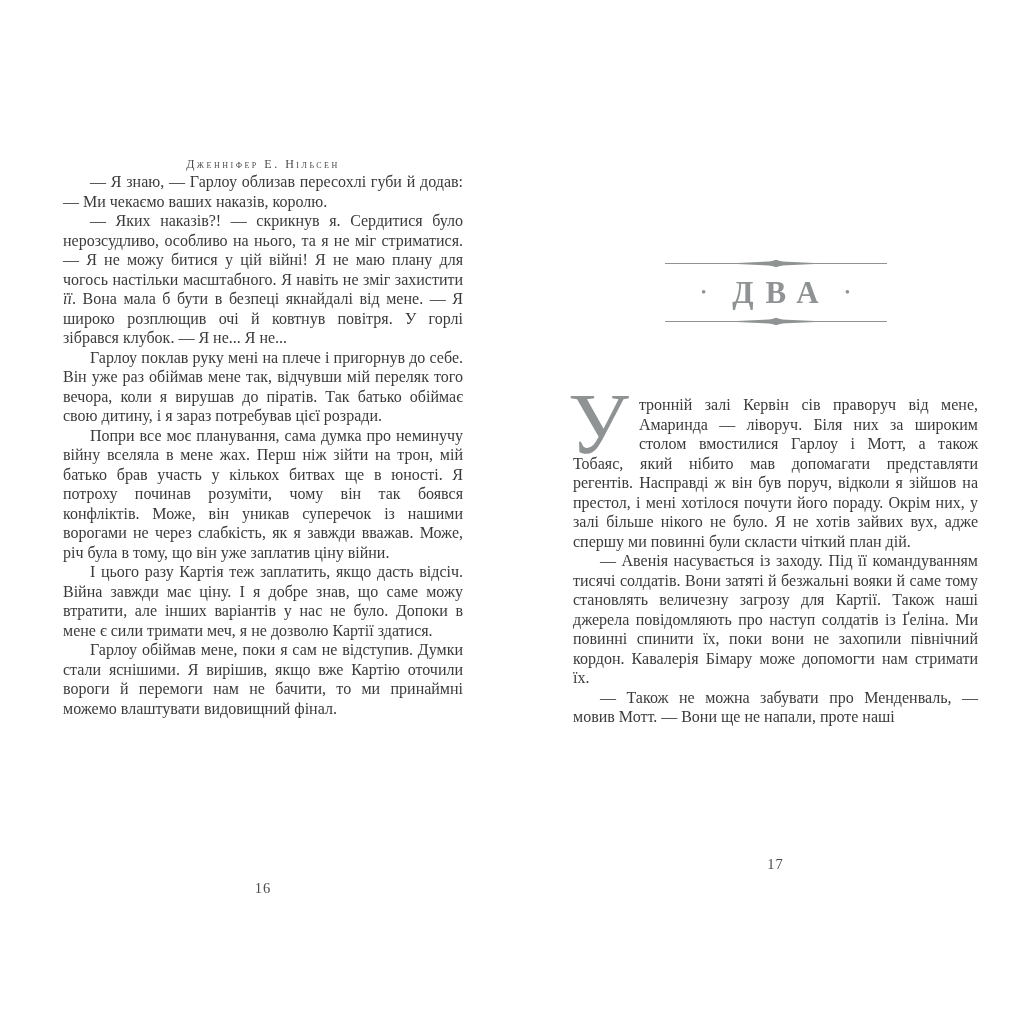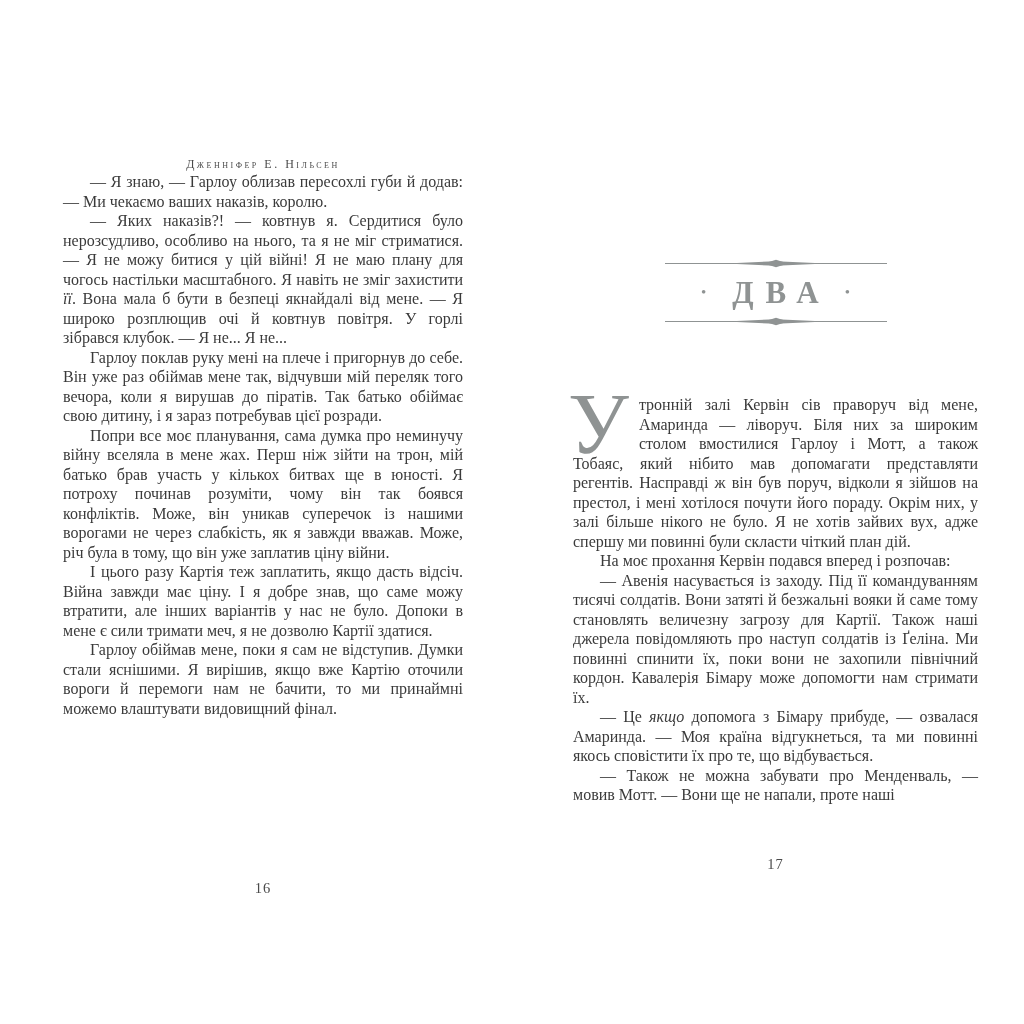--- a/index.html
+++ b/index.html
@@ -79,21 +79,21 @@
 </style>
 </head>
 <body>
 
 <div class="canvas">
 
   <section class="page page-left">
     <div class="running-header">Дженніфер Е. Нільсен</div>
     <div class="body-text">
         <p><span>— Я знаю, — Гарлоу облизав пересохлі губи й додав: — Ми чекаємо ваших наказів, королю.</span></p>
-        <p><span>— Яких наказів?! — ковтнув я. Сердитися було нерозсудливо, особливо на нього, та я не міг стриматися. — Я не можу битися у цій війні! Я не маю плану для чогось настільки масштабного. Я навіть не зміг захистити </span><em>її</em><span>. Вона мала б бути в безпеці якнайдалі від мене. — Я широко розплющив очі й ковтнув повітря. У горлі зібрався клубок. — Я не... Я не...</span></p>
+        <p><span>— Яких наказів?! — скрикнув я. Сердитися було нерозсудливо, особливо на нього, та я не міг стриматися. — Я не можу битися у цій війні! Я не маю плану для чогось настільки масштабного. Я навіть не зміг захистити </span><em>її</em><span>. Вона мала б бути в безпеці якнайдалі від мене. — Я широко розплющив очі й ковтнув повітря. У горлі зібрався клубок. — Я не... Я не...</span></p>
         <p><span>Гарлоу поклав руку мені на плече і пригорнув до себе. Він уже раз обіймав мене так, відчувши мій переляк того вечора, коли я вирушав до піратів. Так батько обіймає свою дитину, і я зараз потребував цієї розради.</span></p>
         <p><span>Попри все моє планування, сама думка про неминучу війну вселяла в мене жах. Перш ніж зійти на трон, мій батько брав участь у кількох битвах ще в юності. Я потроху починав розуміти, чому він так боявся конфліктів. Може, він уникав суперечок із нашими ворогами не через слабкість, як я завжди вважав. Може, річ була в тому, що він уже заплатив ціну війни.</span></p>
         <p><span>І цього разу Картія теж заплатить, якщо дасть відсіч. Війна завжди має ціну. І я добре знав, що саме можу втратити, але інших варіантів у нас не було. Допоки в мене є сили тримати меч, я не дозволю Картії здатися.</span></p>
         <p><span>Гарлоу обіймав мене, поки я сам не відступив. Думки стали яснішими. Я вирішив, якщо вже Картію оточили вороги й перемоги нам не бачити, то ми принаймні можемо влаштувати видовищний фінал.</span></p>
       </div>
     <div class="page-number">16</div>
   </section>
 
   <section class="page page-right">
     <div class="chapter-head">
@@ -108,21 +108,19 @@
         <span class="bullet">•</span>
       </div>
       <svg class="divider" width="222" height="9" viewBox="0 0 222 9" aria-hidden="true">
         <line x1="0" y1="4.5" x2="222" y2="4.5" stroke="currentColor" stroke-width="1"></line>
         <polygon points="61,4.5 111,2.2 161,4.5 111,6.8" fill="currentColor"></polygon>
         <polygon points="99,4.5 111,0.8 123,4.5 111,8.2" fill="currentColor"></polygon>
       </svg>
     </div>
     <div class="body-text">
         <p class="has-dropcap"><span class="dropcap">У</span><span>тронній залі Кервін сів праворуч від мене, Амаринда — ліворуч. Біля них за широким столом вмостилися Гарлоу і Мотт, а також Тобаяс, який нібито мав допомагати представляти регентів. Насправді ж він був поруч, відколи я зійшов на престол, і мені хотілося почути його пораду. Окрім них, у залі більше нікого не було. Я не хотів зайвих вух, адже спершу ми повинні були скласти чіткий план дій.</span></p>
-        <p><span>На моє прохання Кервін подався вперед і розпочав:</span></p>
         <p><span>— Авенія насувається із заходу. Під її командуванням тисячі солдатів. Вони затяті й безжальні вояки й саме тому становлять величезну загрозу для Картії. Також наші джерела повідомляють про наступ солдатів із Ґеліна. Ми повинні спинити їх, поки вони не захопили північний кордон. Кавалерія Бімару може допомогти нам стримати їх.</span></p>
-        <p><span>— Це </span><em>якщо</em><span> допомога з Бімару прибуде, — озвалася Амаринда. — Моя країна відгукнеться, та ми повинні якось сповістити їх про те, що відбувається.</span></p>
         <p><span>— Також не можна забувати про Менденваль, — мовив Мотт. — Вони ще не напали, проте наші</span></p>
       </div>
     <div class="page-number">17</div>
   </section>
 
 </div>
 
 </body></html>

